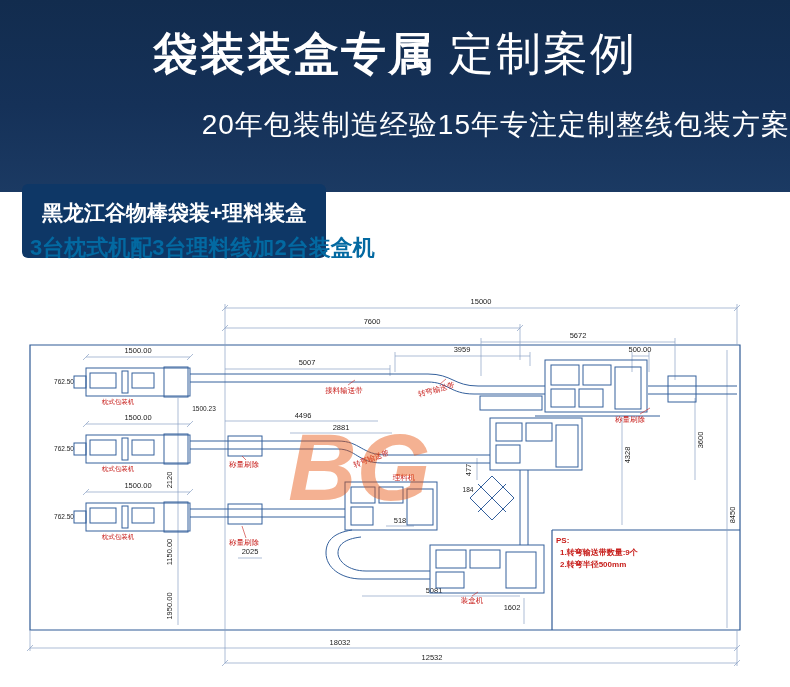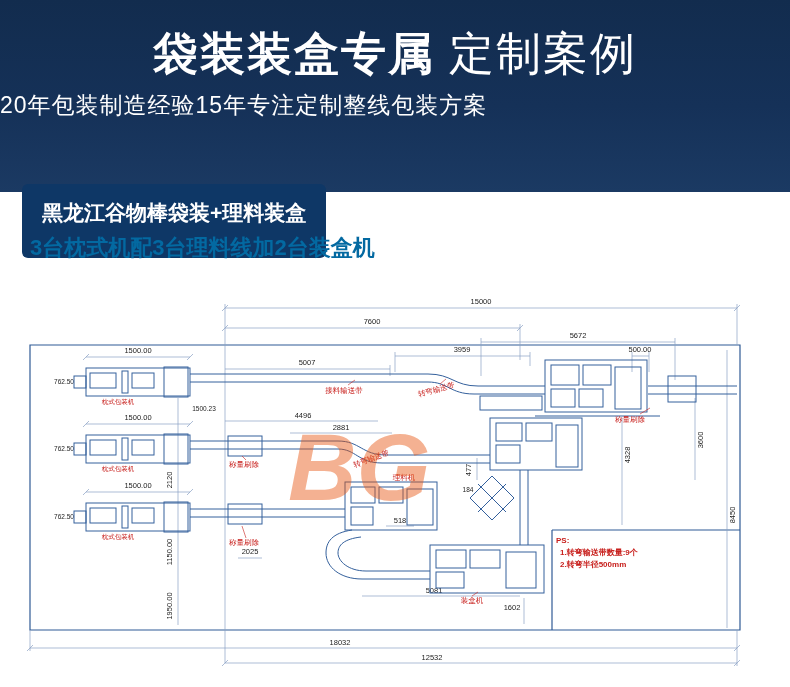--- a/index.html
+++ b/index.html
@@ -11,22 +11,22 @@
     position:absolute;top:0;left:0;width:790px;height:192px;
     background:linear-gradient(180deg,#122c4e 0%,#153158 55%,#1b3a63 100%);
   }
   .banner-title{
     position:absolute;top:24px;left:0;width:100%;text-align:center;
     color:#ffffff;font-size:45px;letter-spacing:2px;white-space:nowrap;
   }
   .t-bold{font-weight:800;}
   .t-light{font-weight:400;margin-left:14px;}
   .banner-sub{
-    position:absolute;top:90px;left:0;width:100%;text-align:left;
-    color:#ffffff;font-size:23px;letter-spacing:1px;
+    position:absolute;top:106px;left:0;width:100%;text-align:right;
+    color:#ffffff;font-size:28px;letter-spacing:1px;
   }
   .badge{
     position:absolute;top:184px;left:22px;height:56px;line-height:40px;
     background:#0e3766;color:#ffffff;font-size:21px;font-weight:700;
     padding:9px 20px;border-radius:6px;white-space:nowrap;
   }
   .line-title{
     position:absolute;top:233px;left:30px;
     font-size:22px;font-weight:700;color:#0369a1;white-space:nowrap;
   }

